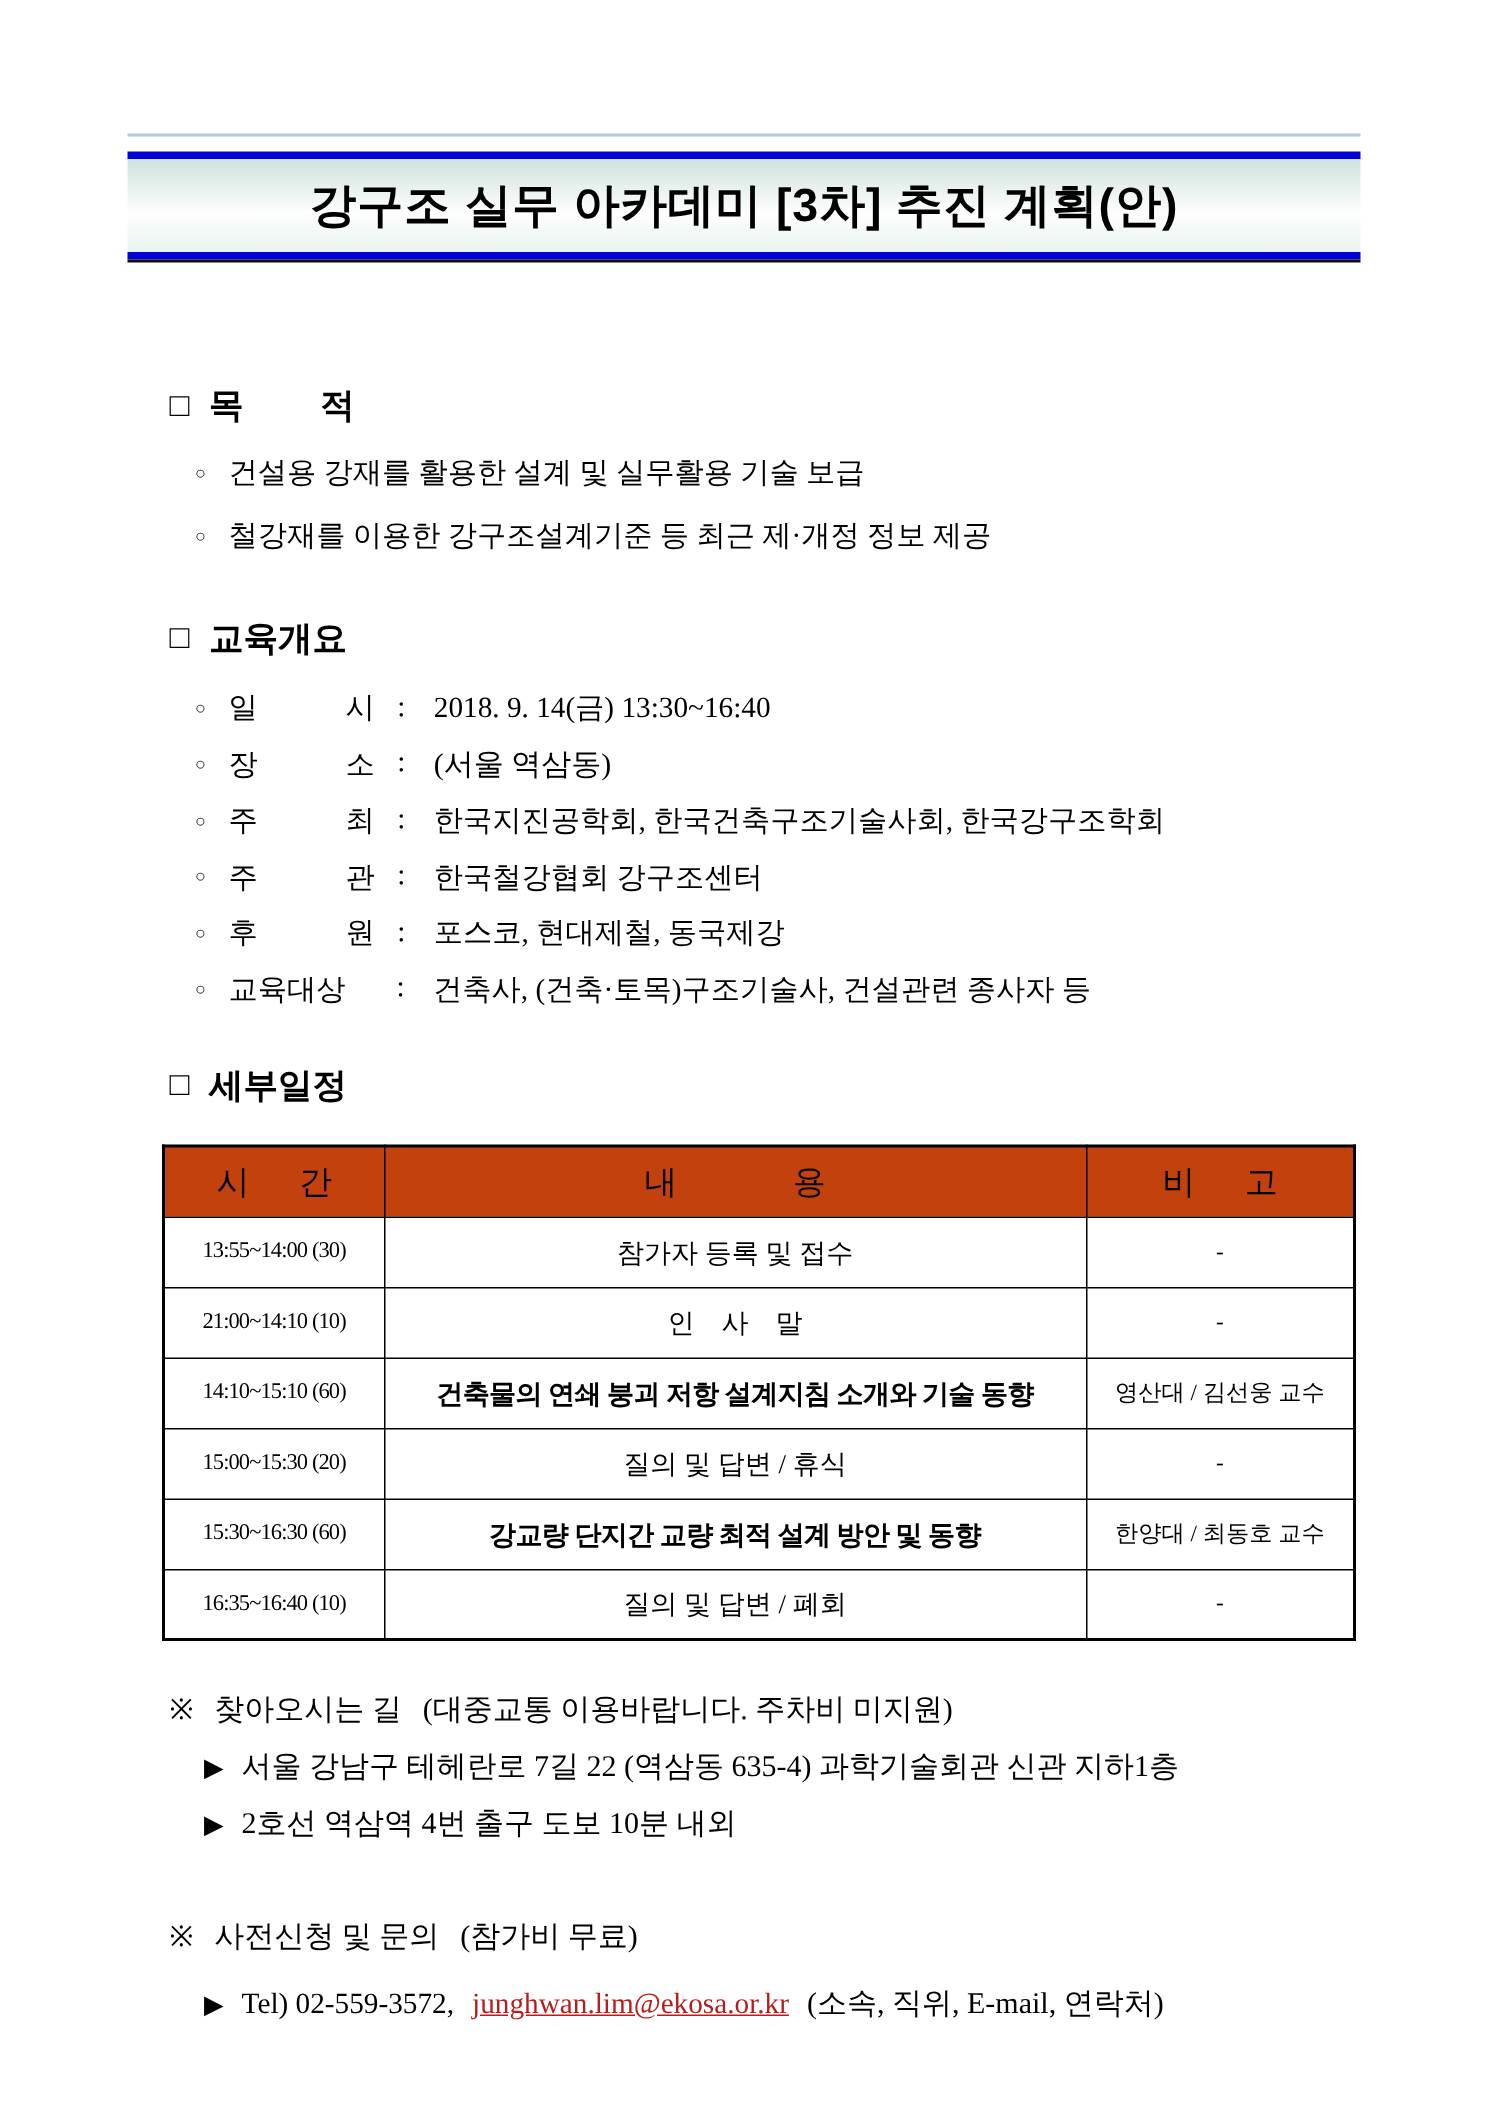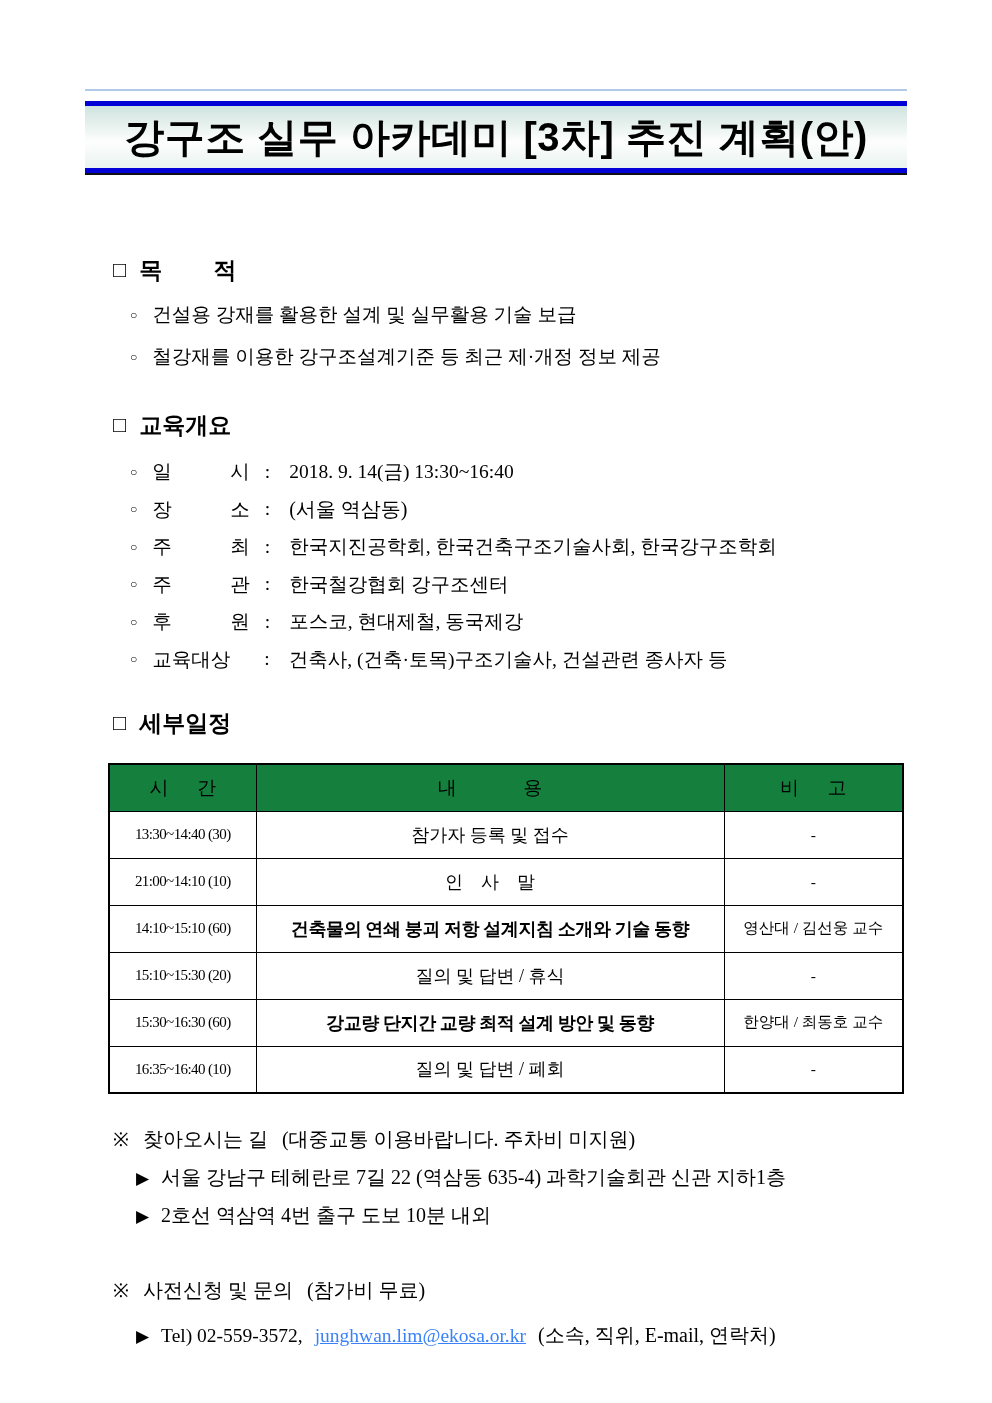--- a/index.html
+++ b/index.html
@@ -14,21 +14,21 @@
   .banner-zone { padding:89px 85px 0 85px; }
   .rule-light { border-top:2px solid #b3c9e8; }
   .banner {
     margin-top:10px;
     border-top:5px solid #0202d6; border-bottom:5px solid #0202d6;
     background:linear-gradient(180deg,#cfe3de 0%,#fdfefd 58%,#e9f3f0 100%);
     height:72px; display:flex; align-items:center; justify-content:center;
   }
   .banner h1 {
     font-family:"Liberation Sans","DejaVu Sans",sans-serif;
-    font-weight:bold; font-size:40px; letter-spacing:.5px; white-space:pre;
+    font-weight:bold; font-size:31px; letter-spacing:.5px; white-space:pre;
   }
   .rule-dark { border-top:2px solid #101010; }
 
   
   .content { padding:0 60px 0 113px; }
   .sec-h {
     display:flex; align-items:center; gap:13px;
     font-family:"Liberation Sans","DejaVu Sans",sans-serif;
     font-weight:bold; font-size:23px; white-space:pre;
   }
@@ -52,38 +52,38 @@
     border-collapse:collapse; table-layout:fixed;
     border:2px solid #000;
   }
   table.sched col.c-time { width:147px; }
   table.sched col.c-content { width:468px; }
   table.sched col.c-note { width:179px; }
   table.sched th, table.sched td {
     border:1px solid #000; height:47px; text-align:center; vertical-align:middle;
     padding:2px 4px;
   }
-  table.sched th { background:#15803d; font-size:19px; font-weight:normal; white-space:pre;font-family:Liberation Serif, serif; }
+  table.sched th { background:#c2410c; font-size:22px; font-weight:normal; white-space:pre;font-family:Liberation Serif, serif; }
   td.t-time { font-size:15px; letter-spacing:-.6px; }
   td.t-content { font-size:18px; white-space:pre; }
   td.t-content.emph {
     font-weight:bold; letter-spacing:-.4px; white-space:normal;
   }
   td.t-note { font-size:15.5px; }
 
   
   .note-h { display:flex; align-items:baseline; gap:14px; font-size:20px; }
   .note-h .mark { font-size:19px; }
   .n-directions { margin-top:32px; }
   .n-register { margin-top:48px; }
   .a-item { display:flex; align-items:baseline; gap:12px; margin:11px 0 0 23px; font-size:20px; }
   .tri { font-size:17px; }
   .tel-line { margin-top:18px; font-size:19.5px; }
   .email {
-    color:#3b82f6; text-decoration:underline; cursor:pointer;
+    color:#b91c1c; text-decoration:underline; cursor:pointer;
     font-family:"Liberation Serif","DejaVu Serif",serif;
   }
 </style>
 </head>
 <body>
 
 <div class="page">
 
   <div class="banner-zone">
     <div class="rule-light"></div>
@@ -164,36 +164,36 @@
         </colgroup>
       <thead>
         <tr>
           <th>시      간</th>
           <th>내              용</th>
           <th>비      고</th>
         </tr>
       </thead>
       <tbody>
         <tr>
-          <td class="t-time">13:30~14:40 (30)</td>
+          <td class="t-time">13:55~14:00 (30)</td>
           <td class="t-content">참가자 등록 및 접수</td>
           <td class="t-note">-</td>
         </tr>
         <tr>
           <td class="t-time">21:00~14:10 (10)</td>
           <td class="t-content">인    사    말</td>
           <td class="t-note">-</td>
         </tr>
         <tr>
           <td class="t-time">14:10~15:10 (60)</td>
           <td class="t-content emph">건축물의 연쇄 붕괴 저항 설계지침 소개와 기술 동향</td>
           <td class="t-note">영산대 / 김선웅 교수</td>
         </tr>
         <tr>
-          <td class="t-time">15:10~15:30 (20)</td>
+          <td class="t-time">15:00~15:30 (20)</td>
           <td class="t-content">질의 및 답변 / 휴식</td>
           <td class="t-note">-</td>
         </tr>
         <tr>
           <td class="t-time">15:30~16:30 (60)</td>
           <td class="t-content emph">강교량 단지간 교량 최적 설계 방안 및 동향</td>
           <td class="t-note">한양대 / 최동호 교수</td>
         </tr>
         <tr>
           <td class="t-time">16:35~16:40 (10)</td>

